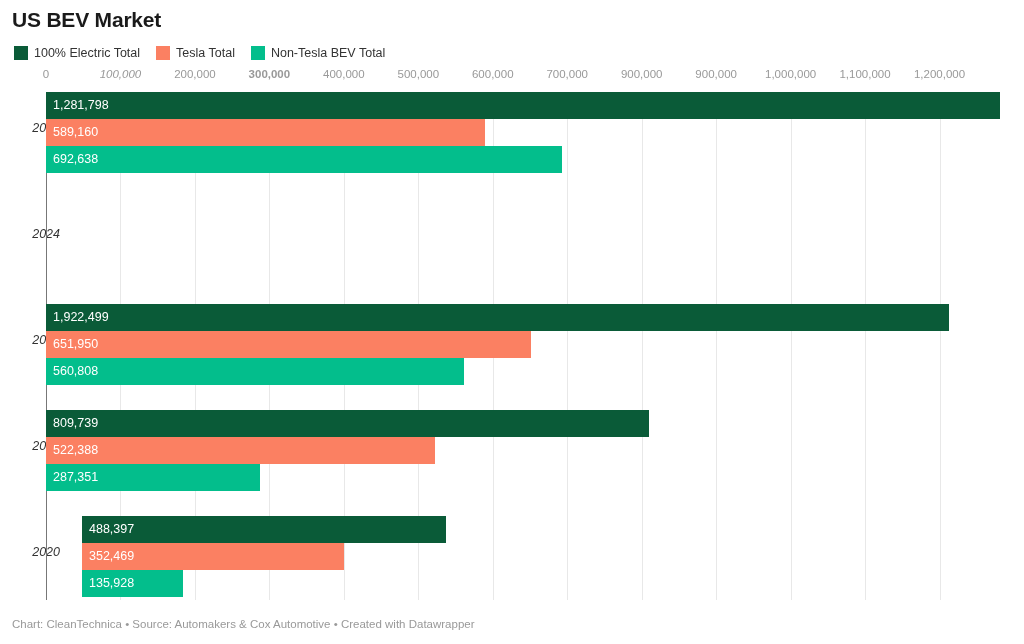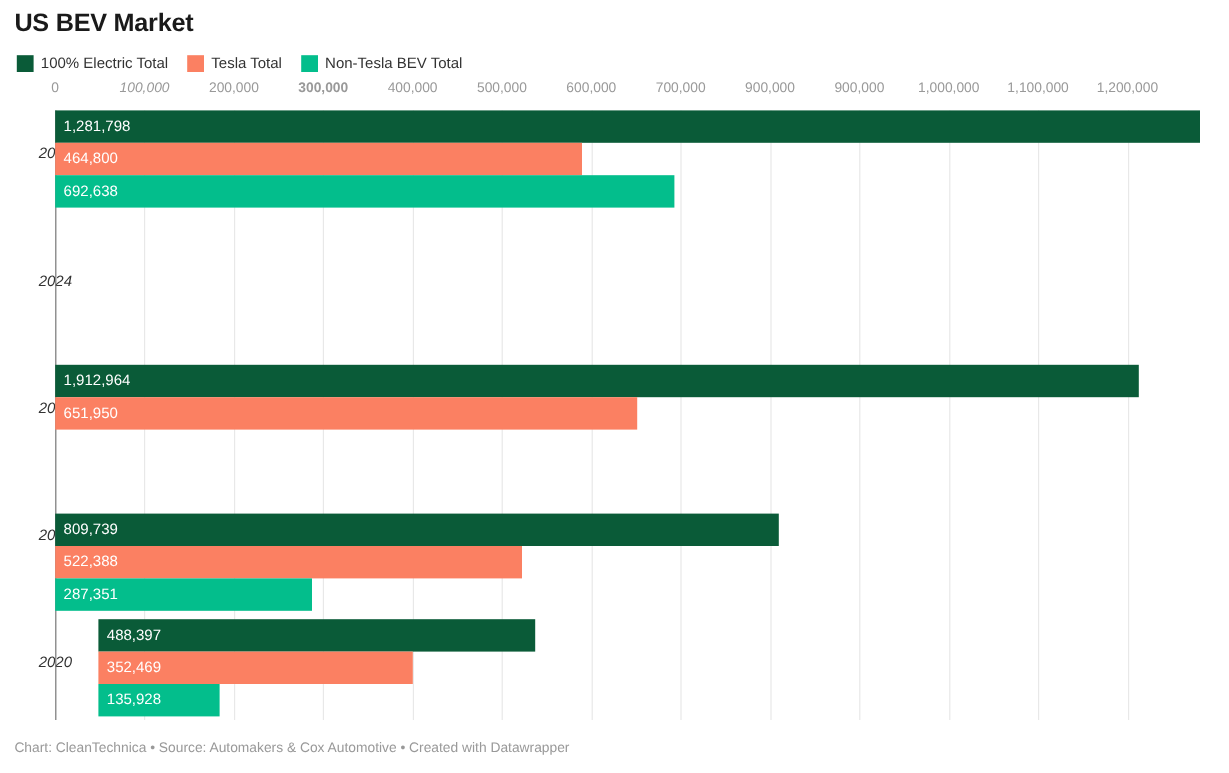--- a/index.html
+++ b/index.html
@@ -211,38 +211,42 @@
         <div class="gridline" style="left: 744.615px;"></div>
         <div class="gridline" style="left: 819.077px;"></div>
         <div class="gridline" style="left: 893.538px;"></div>
         <div class="row-group" style="top: 0px; height: 81px;">
           <div class="bar-row">
             <div class="bar" style="width: 954.447px; background: rgb(10, 91, 56);"></div>
             <div class="bar-label">1,281,798</div>
           </div>
           <div class="bar-row">
             <div class="bar" style="width: 438.698px; background: rgb(251, 128, 98);"></div>
-            <div class="bar-label">464,800</div>
+            <div class="bar-label">589,160</div>
           </div>
           <div class="bar-row">
             <div class="bar" style="width: 515.749px; background: rgb(3, 190, 140);"></div>
             <div class="bar-label">692,638</div>
           </div>
         </div>
         <div class="row-group" style="top: 212px; height: 81px;">
           <div class="bar-row">
             <div class="bar" style="width: 903.038px; background: rgb(10, 91, 56);"></div>
-            <div class="bar-label">1,912,964</div>
+            <div class="bar-label">1,922,499</div>
           </div>
           <div class="bar-row">
             <div class="bar" style="width: 485.452px; background: rgb(251, 128, 98);"></div>
             <div class="bar-label">651,950</div>
           </div>
-        </div>
-        <div class="row-group" style="top: 336px; height: 81px;">
+          <div class="bar-row">
+            <div class="bar" style="width: 417.586px; background: rgb(3, 190, 140);"></div>
+            <div class="bar-label">560,808</div>
+          </div>
+        </div>
+        <div class="row-group" style="top: 318px; height: 81px;">
           <div class="bar-row">
             <div class="bar" style="width: 602.944px; background: rgb(10, 91, 56);"></div>
             <div class="bar-label">809,739</div>
           </div>
           <div class="bar-row">
             <div class="bar" style="width: 388.978px; background: rgb(251, 128, 98);"></div>
             <div class="bar-label">522,388</div>
           </div>
           <div class="bar-row">
             <div class="bar" style="width: 213.966px; background: rgb(3, 190, 140);"></div>

